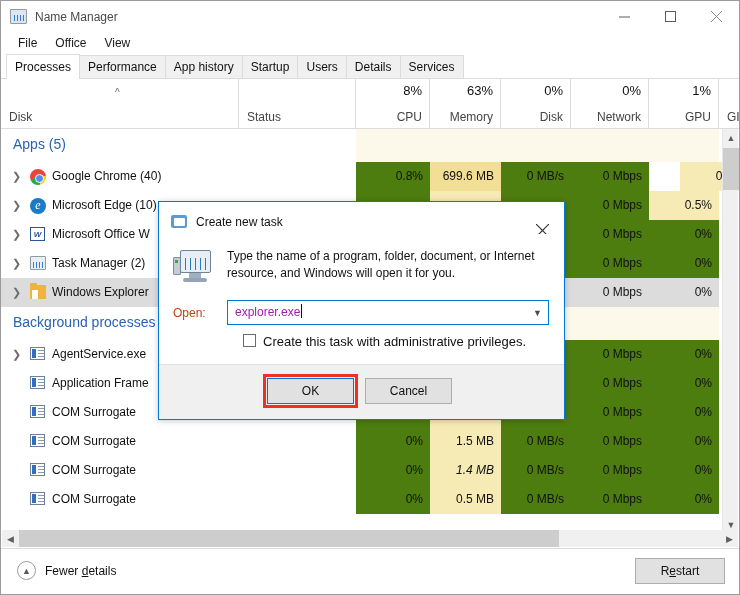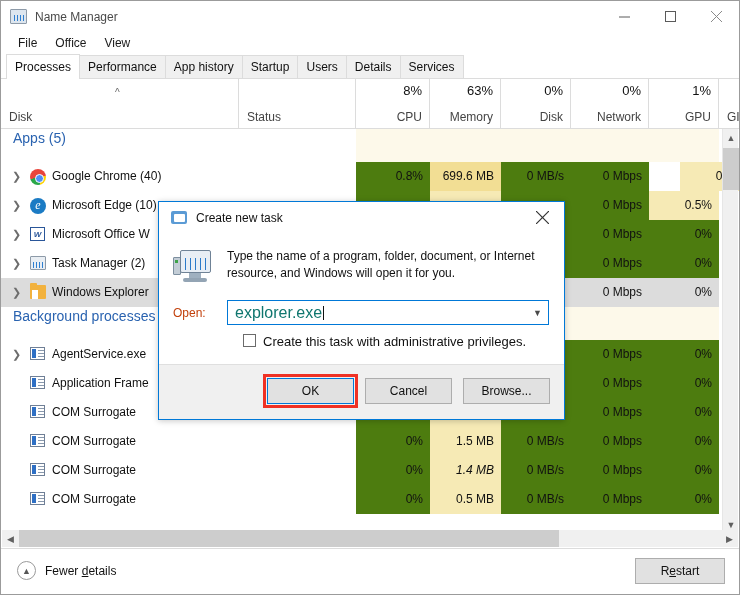--- a/index.html
+++ b/index.html
@@ -101,21 +101,21 @@
   }
   .row {
     position: relative; height: 29px; width: 722px;
   }
   .row.selected .cell-name,
   .row.selected .cell { background: #dcdcdc !important; }
   .grouphdr {
     position: relative; height: 33px; width: 722px;
   }
   .grouphdr .g-label {
-    position: absolute; left: 12px; top: 1px;
+    position: absolute; left: 12px; top: 7px;
     font-size: 14px; color: #2a63b0;
   }
   .cell {
     position: absolute; top: 0; height: 29px; line-height: 29px;
     text-align: right; padding-right: 7px; font-size: 12px; color: #111;
   }
   .cell-name {
     position: absolute; left: 0; top: 0; height: 29px; width: 355px;
     line-height: 29px; font-size: 12px; color: #111;
   }
@@ -187,21 +187,21 @@
   .u { text-decoration: underline; }
 
   
   .dialog {
     position: absolute; left: 157px; top: 200px; width: 407px; height: 219px;
     background: #fff; border: 1px solid #0078d7;
     box-shadow: 0 1px 6px rgba(0,0,0,0.22);
   }
   .dlg-title {
     position: relative; height: 32px; background: #fff;
-    display: flex; align-items: center;
+    display: flex;  margin-top: 13px;
   }
   .dlg-ticon { margin-left: 12px; width: 16px; height: 14px; }
   .dlg-ttext { margin-left: 9px; font-size: 12px; color: #111; }
   .dlg-close {
     position: absolute; right: 0; top: 0; width: 44px; height: 31px;
     display: flex; align-items: center; justify-content: center; color: #333;
   }
   .dlg-body {
     position: absolute; left: 0; top: 32px; width: 405px; height: 130px;
     background: #fff;
@@ -211,21 +211,21 @@
     position: absolute; left: 68px; top: 14px; width: 320px;
     font-size: 12px; color: #111; line-height: 17px;
   }
   .dlg-openlbl { position: absolute; left: 14px; top: 72px; font-size: 12px; color: #c2410c; }
   .dlg-combo {
     position: absolute; left: 68px; top: 66px; width: 322px; height: 25px;
     border: 1px solid #0078d7; background: #fff;
   }
   .dlg-combo-val {
     position: absolute; left: 7px; top: 0; height: 23px; line-height: 23px;
-    font-size: 16px; color: #0f766e;
+    font-size: 12px; color: #a21caf;
   }
   .caret-blink {
     display: inline-block; width: 1px; height: 14px; background: #111;
     vertical-align: -2px; margin-left: 1px;
   }
   .dlg-combo-arrow {
     position: absolute; right: 6px; top: 0; height: 23px;
     display: flex; align-items: center; color: #4a4a4a; font-size: 9px;
   }
   .dlg-check {
@@ -670,18 +670,17 @@
       </div>
       <div class="dlg-check">
         <div class="cbox"></div>
         <span>Create this task with administrative privileges.</span>
       </div>
     </div>
 
     <div class="dlg-footer">
       <div class="dbtn dbtn-ok primary">OK</div>
       <div class="dbtn dbtn-cancel">Cancel</div>
-      <div class="dbtn dbtn-browse">Browse...</div>
       <div class="ok-highlight"></div>
     </div>
   </div>
 
 </div>
 
 </body></html>

